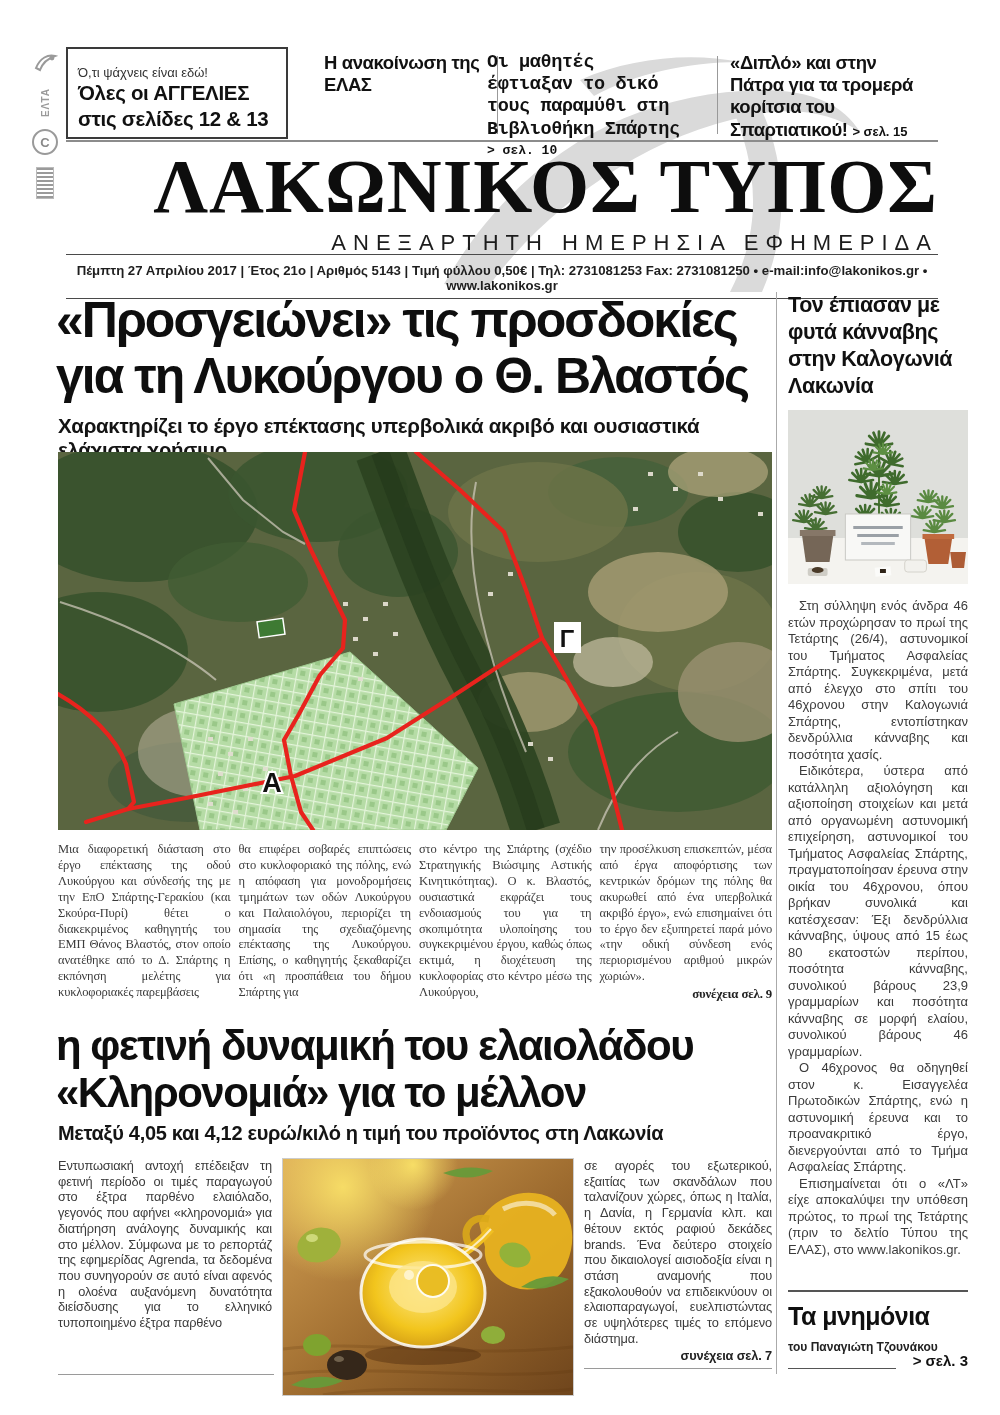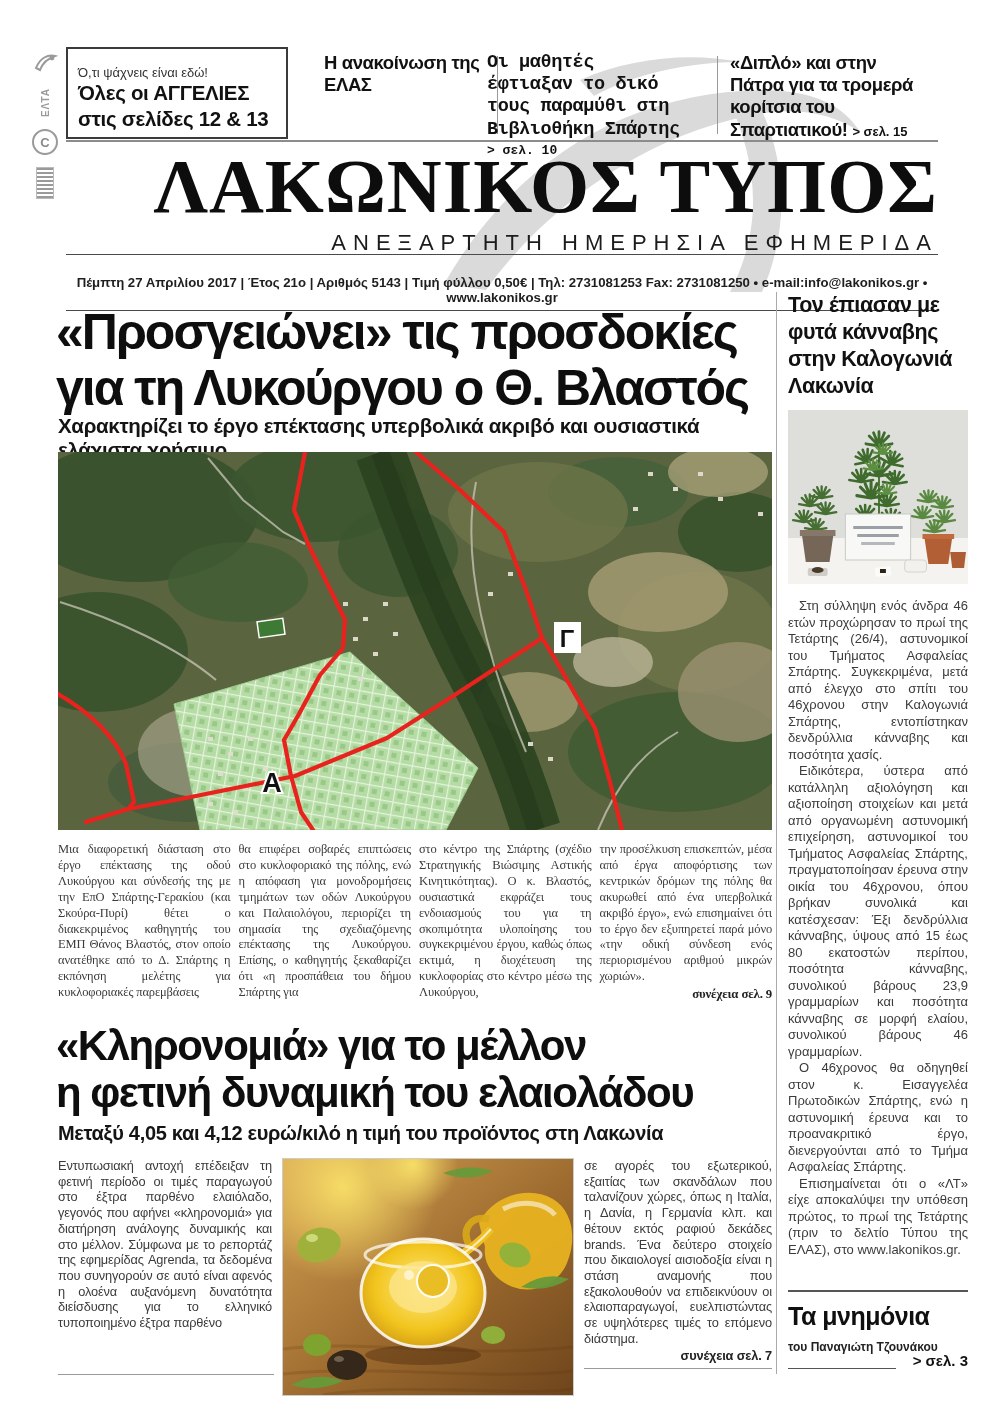--- a/index.html
+++ b/index.html
@@ -25,23 +25,23 @@
   .t2{left:487px;width:198px;font-family:Liberation Mono, monospace;}
   .t3{left:730px;width:192px;}
   .vdiv{width:1px;background:#999;top:56px;height:78px;}
   .d1{left:497px;} .d2{left:717px;}
   .top-rule{left:66px;top:140px;width:872px;height:2px;background:#8c8c8c;}
   
   .masthead{left:60px;top:146px;width:878px;text-align:right;}
   .mast-title{font-family:"Liberation Serif",serif;font-weight:bold;font-size:76px;line-height:80px;letter-spacing:1px;color:#0d0d0d;white-space:nowrap;}
   .mast-sub{font-size:22px;letter-spacing:7px;color:#1c1c1c;margin-top:4px;}
   .dateline{left:66px;top:254px;width:872px;border-bottom:1px solid #4a4a4a;text-align:center;}
-  .dateline .dl-text{display:block;border-top:1px solid #4a4a4a;font-size:13.2px;font-weight:bold;color:#1e1e1e;padding:20px 0 5px;}
-  
-  .headline1{left:56px;top:304px;width:716px;font-weight:bold;font-size:50px;line-height:56px;letter-spacing:-2px;color:#0e0e0e;}
+  .dateline .dl-text{display:block;border-top:1px solid #4a4a4a;font-size:13.2px;font-weight:bold;color:#1e1e1e;padding:8px 0 5px;}
+  
+  .headline1{left:56px;top:292px;width:716px;font-weight:bold;font-size:50px;line-height:56px;letter-spacing:-2px;color:#0e0e0e;}
   .subhead1{left:58px;top:414px;width:714px;font-weight:bold;font-size:20.5px;letter-spacing:-0.3px;color:#141414;}
   .mapbox{left:58px;top:452px;width:714px;height:378px;}
   .mapbox svg{display:block;}
   .cols4{left:58px;top:842px;width:714px;height:176px;display:flex;gap:8px;overflow:hidden;font-family:Liberation Serif, serif;}
   .acol{flex:1;font-size:12.5px;line-height:15.9px;letter-spacing:-0.15px;text-align:justify;color:#3b3b3b;}
   .cont{font-weight:bold;text-align:right;color:#222;margin-top:2px;font-size:12.8px;}
   
   .headline2{left:56px;top:1022px;width:716px;font-weight:bold;font-size:42px;line-height:47px;letter-spacing:-1.5px;color:#0e0e0e;}
   .subhead2{left:58px;top:1122px;width:714px;font-weight:bold;font-size:20px;letter-spacing:-0.3px;color:#141414;}
   .s2col{top:1158px;font-size:12.8px;line-height:15.7px;letter-spacing:-0.15px;text-align:justify;color:#3b3b3b;}
@@ -205,22 +205,22 @@
     <div class="acol">Μια διαφορετική διάσταση στο έργο επέκτασης της οδού Λυκούργου και σύνδεσής της με την ΕπΟ Σπάρτης-Γερακίου (και Σκούρα-Πυρί) θέτει ο διακεκριμένος καθηγητής του ΕΜΠ Θάνος Βλαστός, στον οποίο ανατέθηκε από το Δ. Σπάρτης η εκπόνηση μελέτης για κυκλοφοριακές παρεμβάσεις</div>
     <div class="acol">θα επιφέρει σοβαρές επιπτώσεις στο κυκλοφοριακό της πόλης, ενώ η απόφαση για μονοδρομήσεις τμημάτων των οδών Λυκούργου και Παλαιολόγου, περιορίζει τη σημασία της σχεδιαζόμενης επέκτασης της Λυκούργου. Επίσης, ο καθηγητής ξεκαθαρίζει ότι «η προσπάθεια του δήμου Σπάρτης για</div>
     <div class="acol">στο κέντρο της Σπάρτης (σχέδιο Στρατηγικής Βιώσιμης Αστικής Κινητικότητας). Ο κ. Βλαστός, ουσιαστικά εκφράζει τους ενδοιασμούς του για τη σκοπιμότητα υλοποίησης του συγκεκριμένου έργου, καθώς όπως εκτιμά, η διοχέτευση της κυκλοφορίας στο κέντρο μέσω της Λυκούργου,</div>
     <div class="acol">
       <span>την προσέλκυση επισκεπτών, μέσα από έργα αποφόρτισης των κεντρικών δρόμων της πόλης θα ακυρωθεί από ένα υπερβολικά ακριβό έργο», ενώ επισημαίνει ότι το έργο δεν εξυπηρετεί παρά μόνο «την οδική σύνδεση ενός περιορισμένου αριθμού μικρών χωριών».</span>
       <div class="cont">συνέχεια σελ. 9</div>
     </div>
   </div>
 
   <div class="layer headline2">
+    <div>η φετινή δυναμική του ελαιολάδου</div>
     <div>«Κληρονομιά» για το μέλλον</div>
-    <div>η φετινή δυναμική του ελαιολάδου</div>
   </div>
   <div class="layer subhead2">Μεταξύ 4,05 και 4,12 ευρώ/κιλό η τιμή του προϊόντος στη Λακωνία</div>
 
   <div class="layer s2col s2left">Εντυπωσιακή αντοχή επέδειξαν τη φετινή περίοδο οι τιμές παραγωγού στο έξτρα παρθένο ελαιόλαδο, γεγονός που αφήνει «κληρονομιά» για διατήρηση ανάλογης δυναμικής και στο μέλλον. Σύμφωνα με το ρεπορτάζ της εφημερίδας Agrenda, τα δεδομένα που συνηγορούν σε αυτό είναι αφενός η ολοένα αυξανόμενη δυνατότητα διείσδυσης για το ελληνικό τυποποιημένο έξτρα παρθένο</div>
 
   <div class="layer olivebox">
     <svg width="290" height="236" viewBox="0 0 290 236" preserveAspectRatio="none">
       <defs>
         <linearGradient id="wood" x1="0" y1="0" x2="1" y2="1">
           <stop offset="0" stop-color="#d7a355"></stop>

